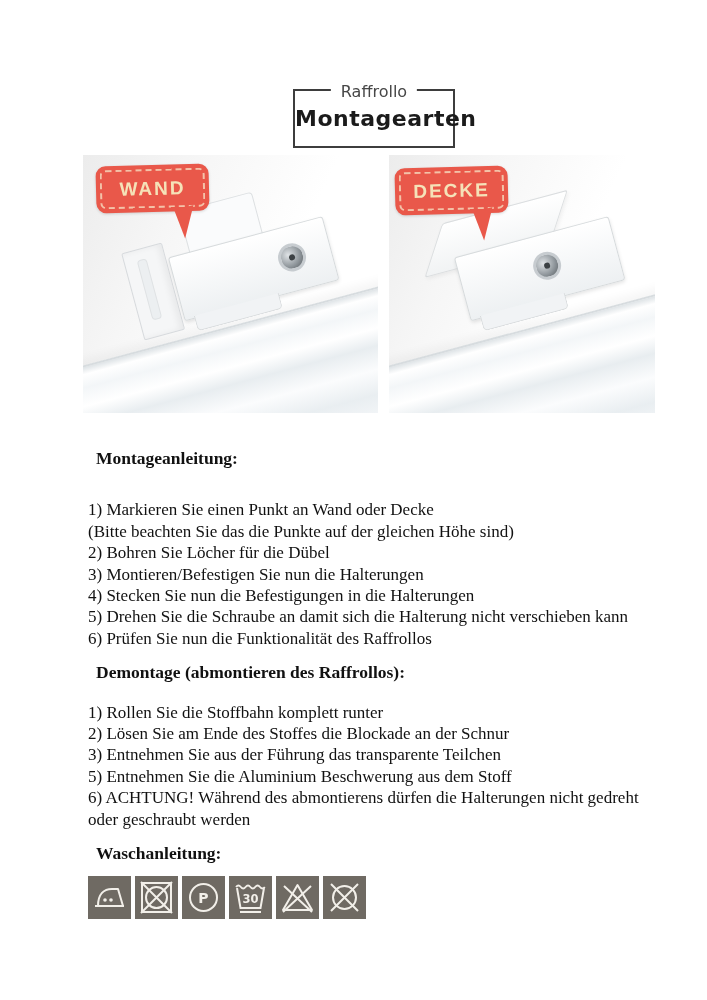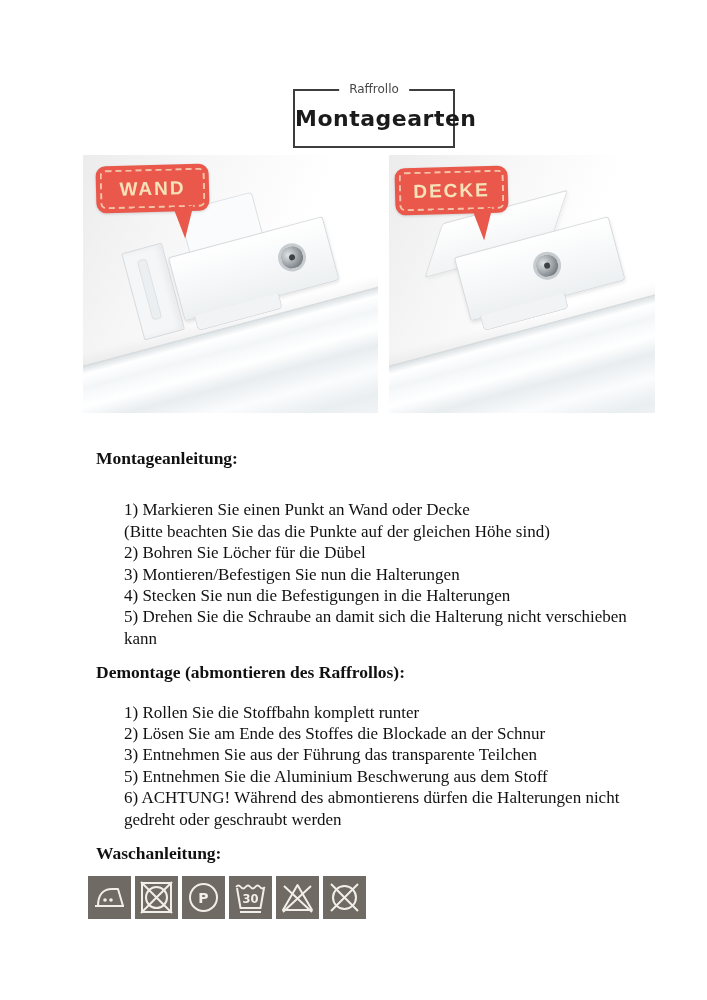--- a/index.html
+++ b/index.html
@@ -10,21 +10,21 @@
   }
 
   
   .logo-box{
     position:absolute;left:293px;top:89px;width:158px;height:55px;
     border:2px solid #3d3d3d;background:#fff;
   }
   .logo-small{
     position:absolute;top:-9px;left:50%;transform:translateX(-50%);
     background:#fff;padding:0 10px;white-space:nowrap;
-    font-family:"DejaVu Sans", sans-serif;font-size:12px;color:#474747;
+    font-family:"DejaVu Sans", sans-serif;font-size:16px;color:#474747;
   }
   .logo-big{
     position:absolute;left:0;right:0;top:15px;text-align:right;
     font-family:"DejaVu Sans", sans-serif;font-weight:bold;
     font-size:22px;letter-spacing:.5px;color:#1b1b1b;
   }
 
   
   .photo{
     position:absolute;top:155px;height:258px;overflow:hidden;
@@ -103,21 +103,21 @@
     border-top:30px solid #e9584a;border-left:3px solid transparent;
     border-right:17px solid transparent;transform:rotate(-14deg);
   }
 
   
   .copy{position:absolute;left:88px;top:440px;width:560px;font-size:17px;}
   .copy h3{font-size:17.5px;margin:8px;line-height:21.4px;font-family:"Liberation Serif", serif;}
   .gap22{height:22px;}
   .gap10{height:10px;}
   .gap5{height:5px;}
-  .line{line-height:21.4px;margin-left:36px;}
+  .line{line-height:21.4px;}
 
   
   .care-row{display:flex;gap:4px;margin-top:11px;}
   .care{
     width:43px;height:43px;background:#6f6a63;
     display:flex;align-items:center;justify-content:center;
   }
   .care svg{display:block;}
 </style>
 </head>
@@ -162,20 +162,21 @@
 <div class="copy">
 
   <h3>Montageanleitung:</h3>
   <div class="gap22"></div>
   <div class="line">1) Markieren Sie einen Punkt an Wand oder Decke</div>
   <div class="line">(Bitte beachten Sie das die Punkte auf der gleichen Höhe sind)</div>
   <div class="line">2) Bohren Sie Löcher für die Dübel</div>
   <div class="line">3) Montieren/Befestigen Sie nun die Halterungen</div>
   <div class="line">4) Stecken Sie nun die Befestigungen in die Halterungen</div>
   <div class="line">5) Drehen Sie die Schraube an damit sich die Halterung nicht verschieben kann</div>
+  <div class="line">6) Prüfen Sie nun die Funktionalität des Raffrollos</div>
 
   <div class="gap5"></div>
   <h3>Demontage (abmontieren des Raffrollos):</h3>
   <div class="gap10"></div>
   <div class="line">1) Rollen Sie die Stoffbahn komplett runter</div>
   <div class="line">2) Lösen Sie am Ende des Stoffes die Blockade an der Schnur</div>
   <div class="line">3) Entnehmen Sie aus der Führung das transparente Teilchen</div>
   <div class="line">5) Entnehmen Sie die Aluminium Beschwerung aus dem Stoff</div>
   <div class="line">6) ACHTUNG! Während des abmontierens dürfen die Halterungen nicht gedreht oder geschraubt werden</div>
 

